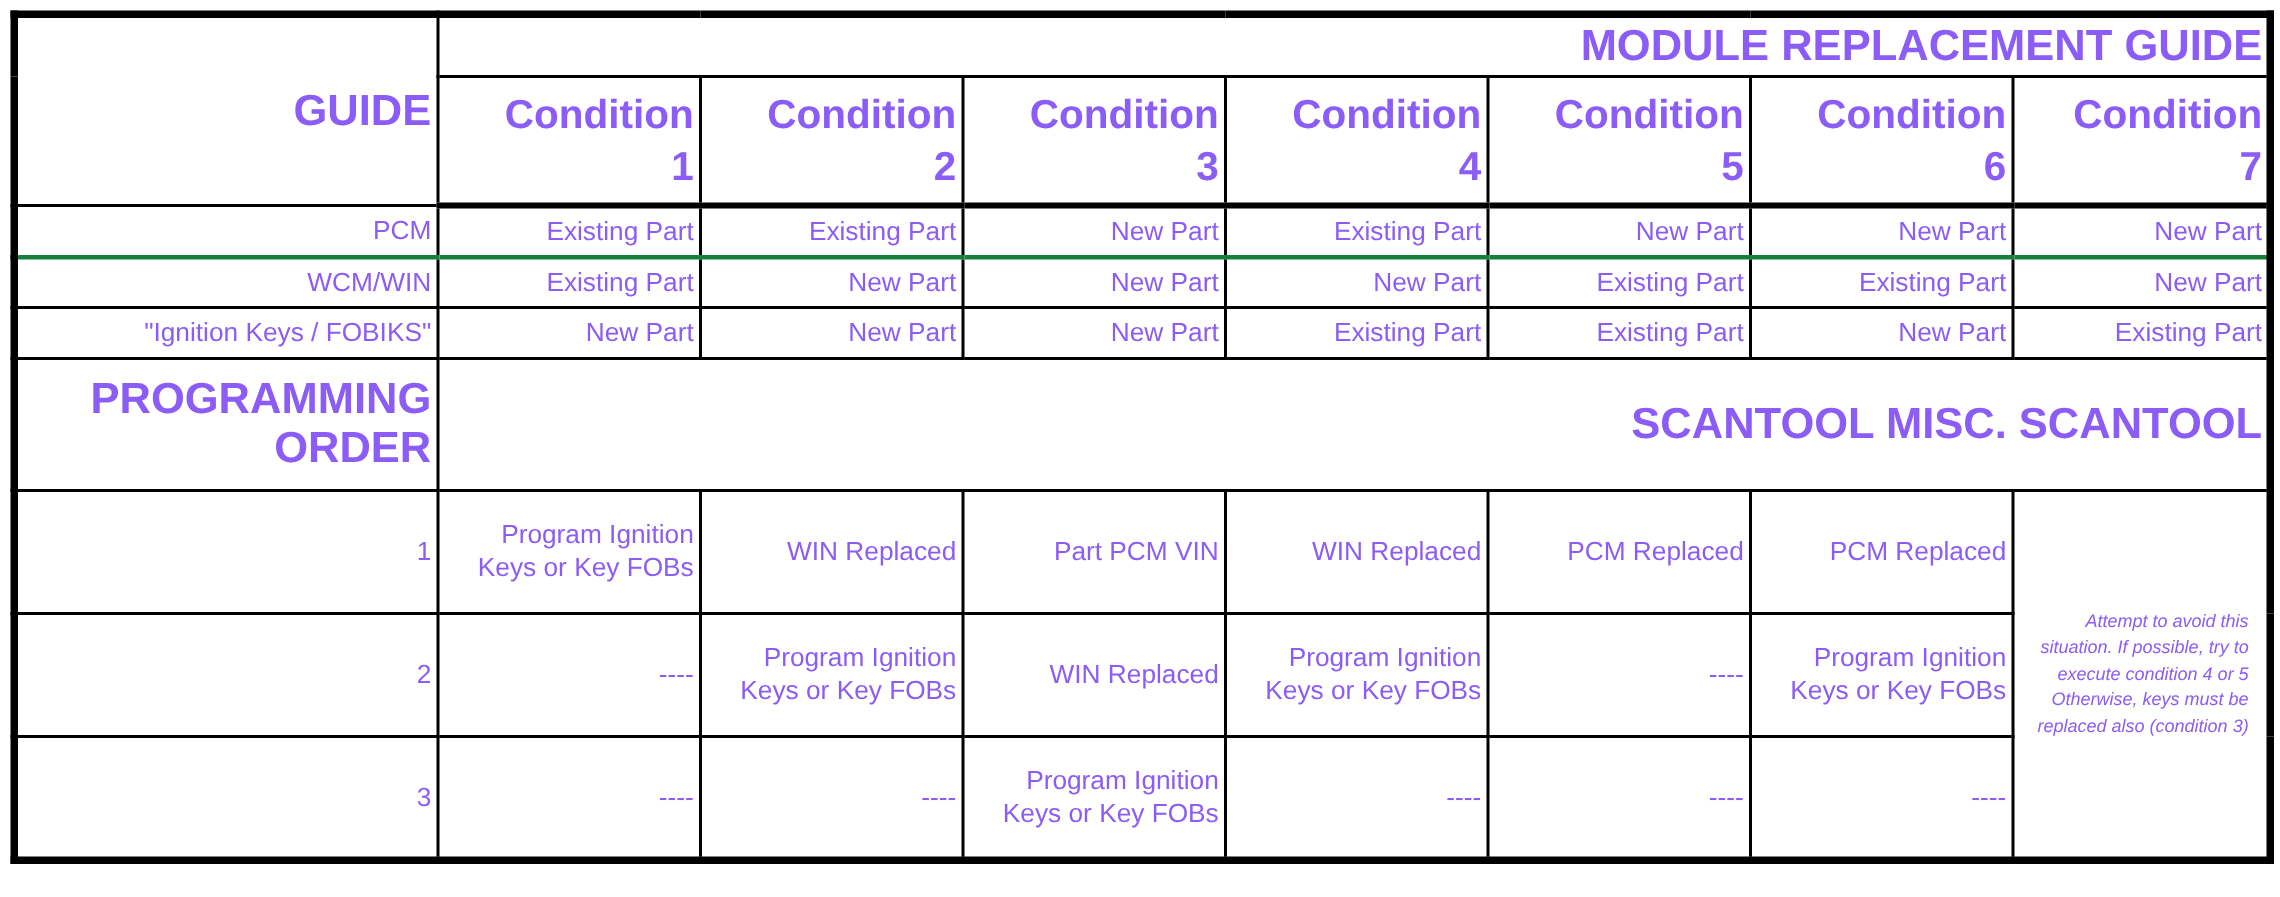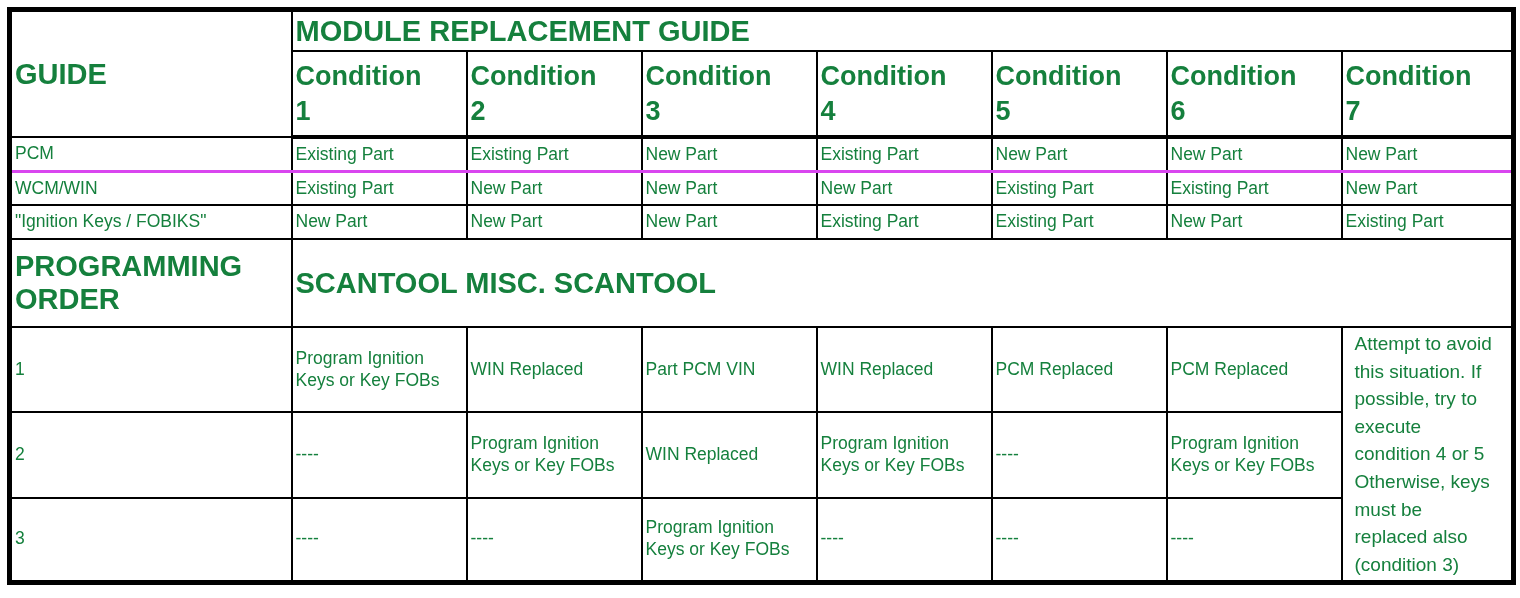--- a/index.html
+++ b/index.html
@@ -22,26 +22,26 @@
     width: 1506px;
     border: 5px solid #000000;
     background: #ffffff;
   }
   col.c-module { width: 282px; }
   col.c-cond   { width: 175px; }
   col.c-cond7  { width: 172px; }
 
   td {
     border: 2px solid #000000;
-    text-align: left;
+    text-align: right;
     vertical-align: middle;
     padding: 1px 3px;
     font-size: 17.5px;
     line-height: 1.25;
-    color: #15803d;
+    color: #8b5cf6;
     background: #ffffff;
     overflow: hidden;
     box-sizing: border-box;
   }
 
   tr.r-title   { height: 38px; }
   tr.r-cond    { height: 86px; }
   tr.r-mod     { height: 34px; }
   tr.r-proghdr { height: 88px; margin-top: 32px; }
   tr.r-order   { height: 82px; }
@@ -57,35 +57,36 @@
   }
   tr.r-cond td {
     font-weight: bold;
     font-size: 27px;
     border-bottom: 4px solid #000000;
     line-height: 1.3;
     margin-left: 40px;
   }
   .cond-word, .cond-num { display: block; }
 
-  tr.r-pcm td { border-bottom: 3px solid #d946ef; }
+  tr.r-pcm td { border-bottom: 3px solid #15803d; }
 
   .prog-order-cell {
     font-weight: bold;
     font-size: 29px;
     line-height: 1.15;
   }
   .scantool-cell {
     font-weight: bold;
     font-size: 29px;
   }
   .note-cell {
-    font-size: 19px;
+    font-size: 12px;
     line-height: 1.45;
     padding: 2px 12px;
+    font-style: italic;
   }
 </style>
 </head>
 <body>
 
 <div class="sheet">
   <table class="guide">
     <colgroup>
       <col class="c-module">
       <col class="c-cond">

